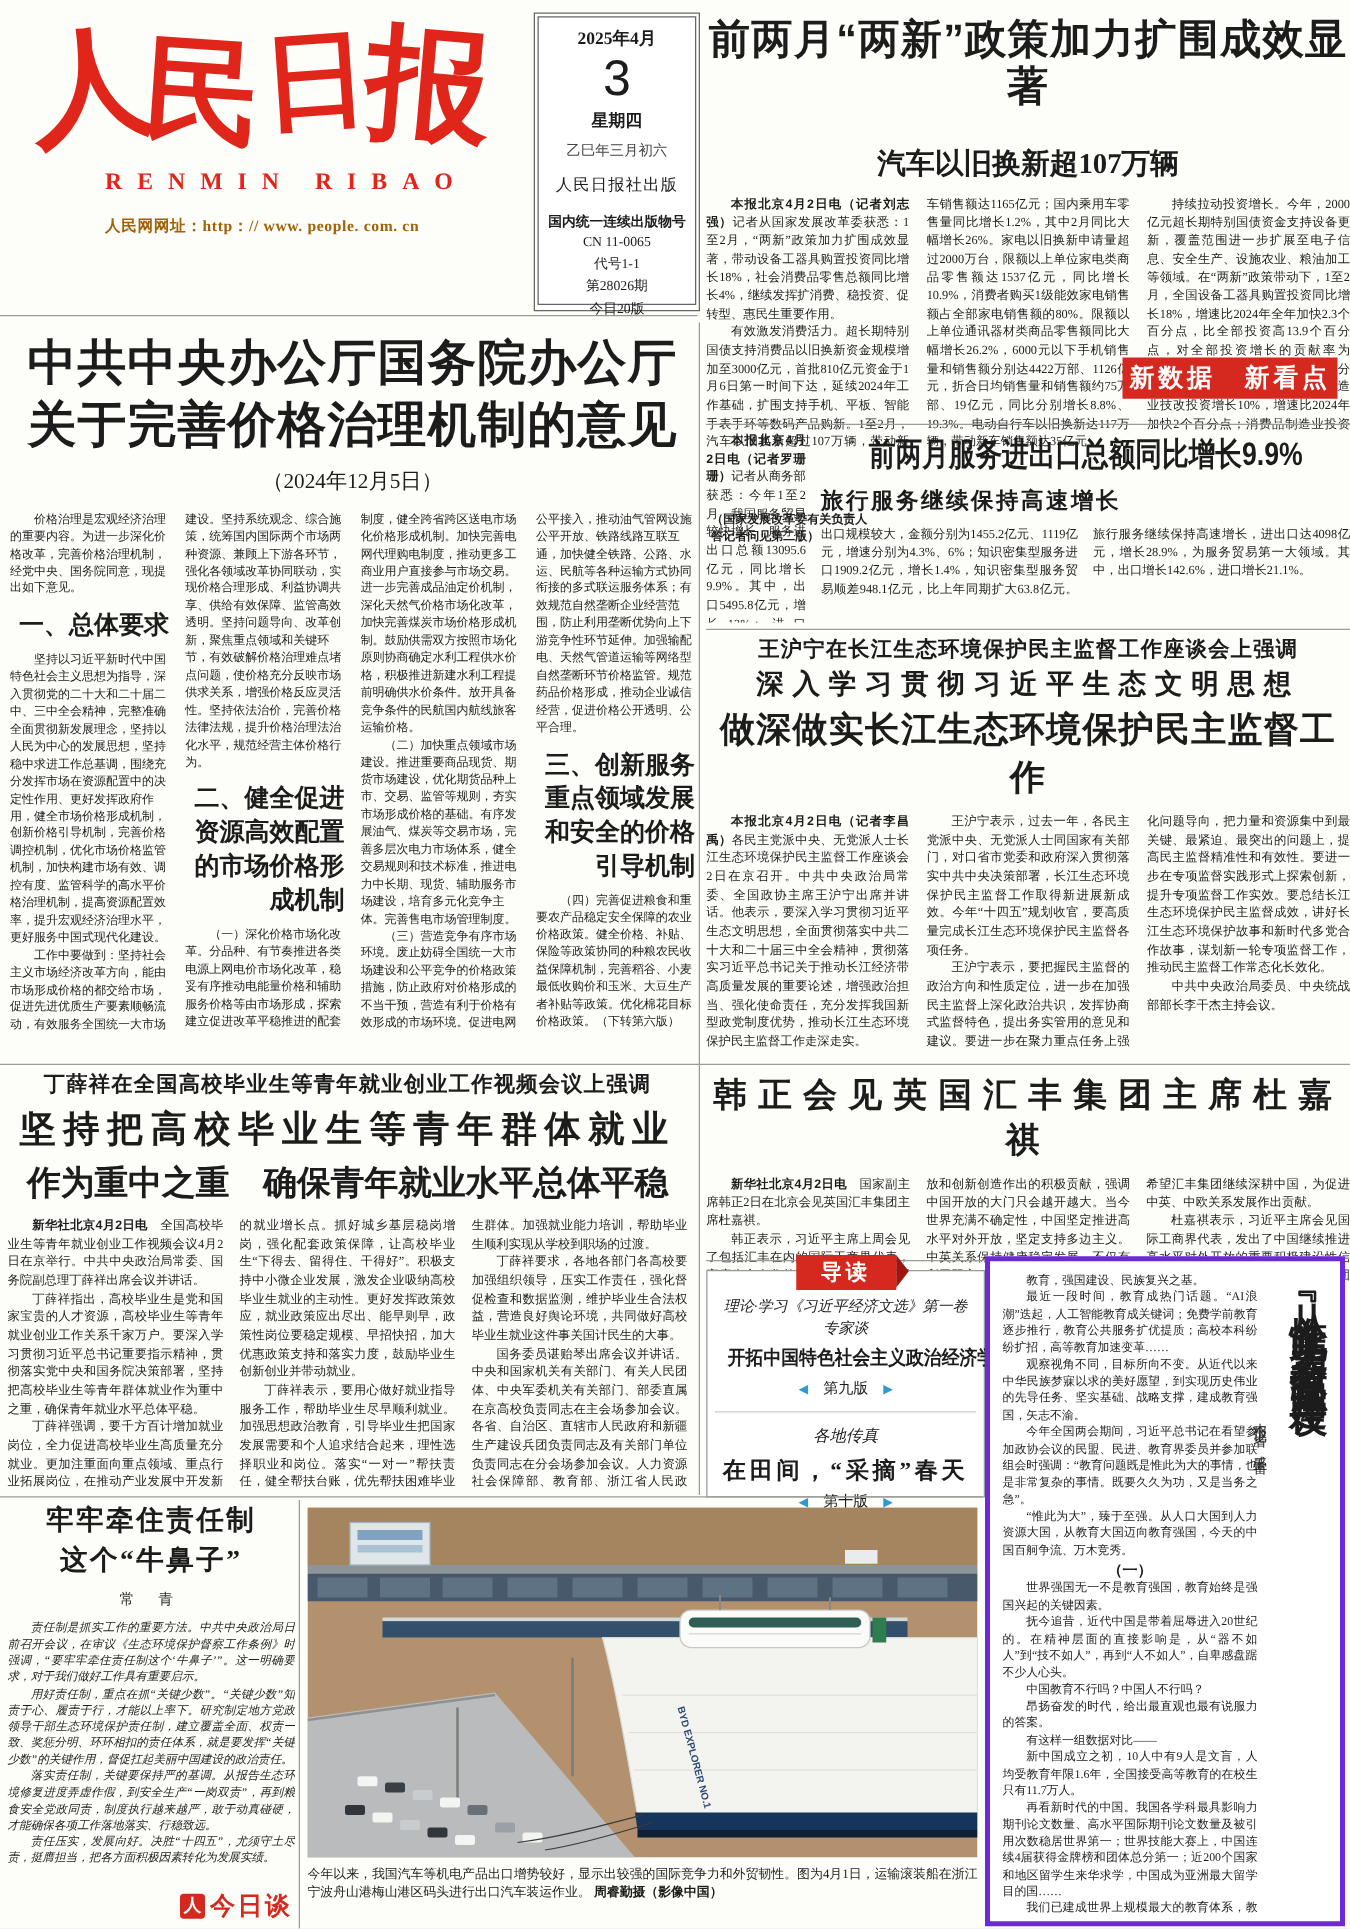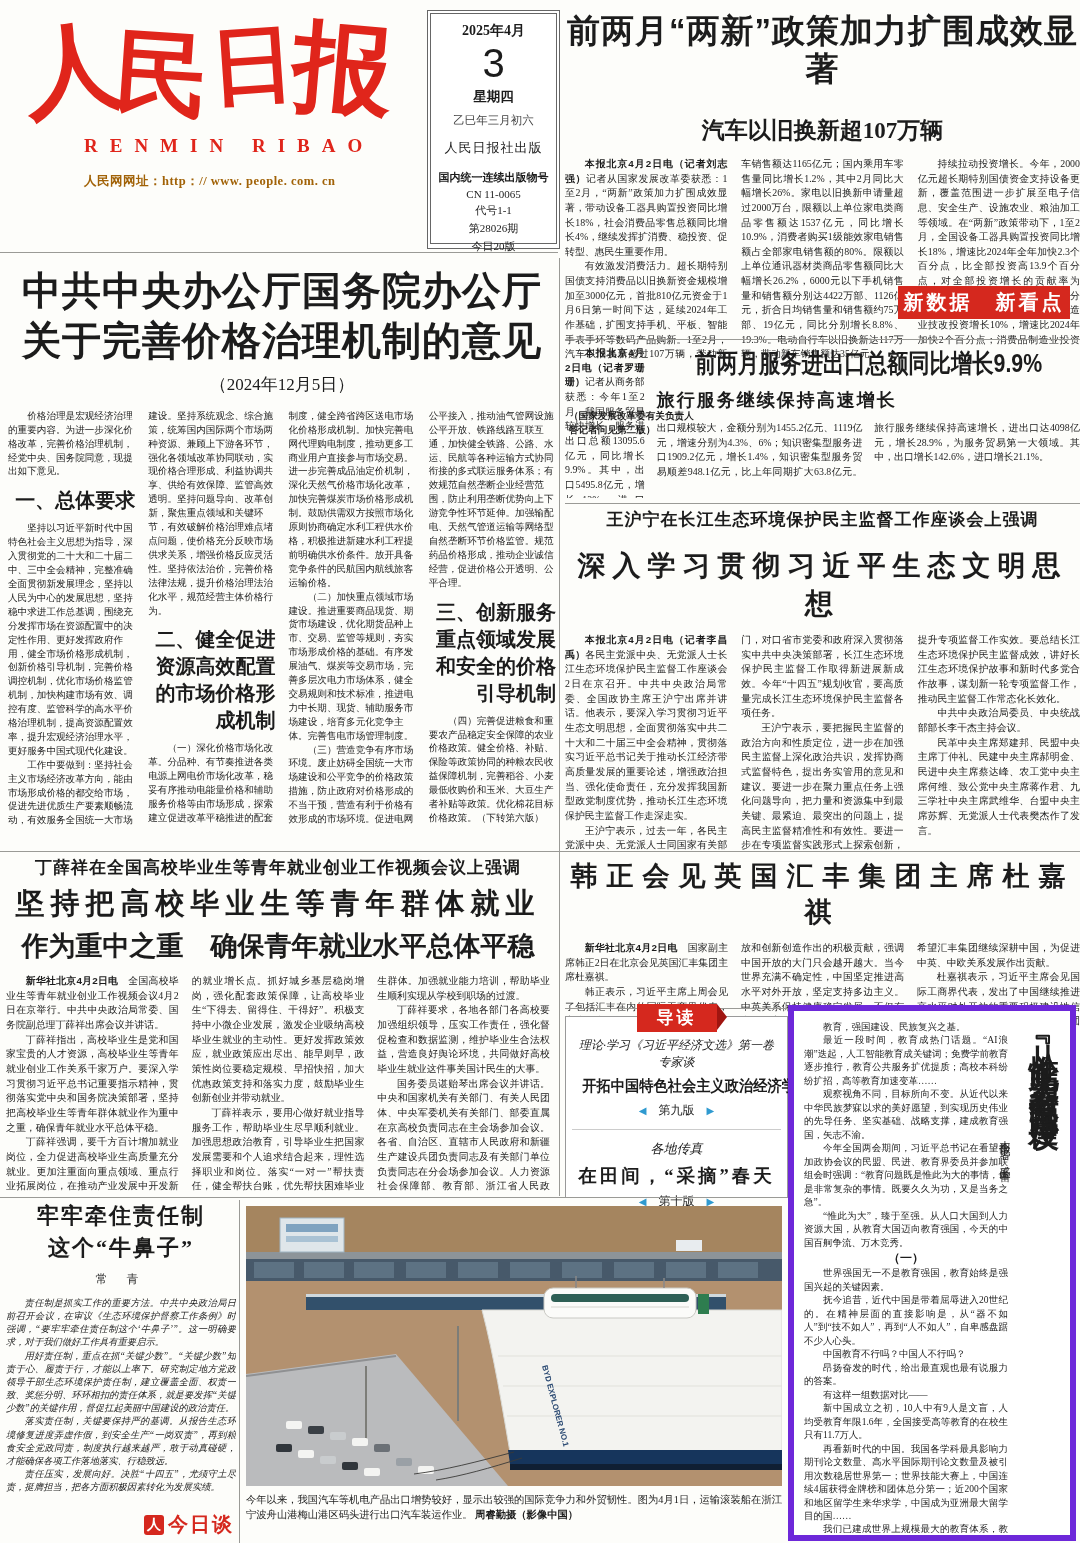--- a/index.html
+++ b/index.html
@@ -41,21 +41,21 @@
   
   #services{left:565px;top:346px;width:515px;height:152px;display:flex;}
   .sv-left{width:180px;height:152px;}
   .sv-right{flex:1;margin-left:12px;}
   .sv-h{font-size:26px;font-weight:900;text-align:center;white-space:nowrap;transform:scaleX(.82);transform-origin:center;}
   .sv-sub{font-size:18px;font-weight:700;margin-top:7px;letter-spacing:2px;}
   .sv-body{margin-top:9px;height:80px;column-count:2;column-gap:12px;}
   
   #wang{left:565px;top:508px;width:515px;}
   .kicker{font-size:17px;font-weight:700;text-align:center;letter-spacing:1px;}
-  .wg-h1{font-size:28px;font-weight:900;text-align:center;letter-spacing:7px;margin-top:16px;}
+  .wg-h1{font-size:22px;font-weight:900;text-align:center;letter-spacing:7px;margin-top:1px;}
   .wg-h2{font-size:28px;font-weight:900;text-align:center;letter-spacing:1px;margin-top:3px;}
   .wg-body{margin-top:10px;height:222px;column-count:3;column-gap:14px;}
   
   #opinion{left:8px;top:266px;width:548px;}
   .op-h{font-size:39px;font-weight:900;text-align:center;line-height:1.28;letter-spacing:1px;}
   .op-date{font-size:17px;text-align:center;margin-top:7px;}
   .op-body{margin-top:13px;height:424px;column-count:4;column-gap:13px;font-size:9.6px;line-height:1.45;}
   .op-body p{margin:0;text-indent:2em;}
   .col-heading{font-family:"Liberation Sans",sans-serif;font-weight:900;font-size:20px;text-align:right;
                margin:9px 0 7px;line-height:1.35;text-indent:0 !important;}
@@ -77,21 +77,21 @@
           border-color:transparent transparent transparent #a01510;}
   .dd-item{text-align:center;padding:0 8px;}
   .dd-kicker{font-style:italic;font-size:12px;margin-top:4px;}
   .dd-title1{font-family:"Liberation Sans",sans-serif;font-weight:900;font-size:15.5px;margin-top:5px;white-space:nowrap;transform:scaleX(.92);}
   .dd-title2{font-weight:900;font-size:18.5px;letter-spacing:3px;margin-top:5px;}
   .dd-page{font-size:12px;margin-top:5px;}
   .dd-arrow{color:#2f9ad0;font-size:10px;}
   .dd-div{height:1px;background:#ccc;margin:10px 6px;}
   #daodu .pad-top{height:16px;}
   
-  #edu{left:788px;top:1005px;width:288px;height:536px;border:6px solid #6d28d9;background:#fff;box-sizing:border-box;}
+  #edu{left:788px;top:1005px;width:288px;height:536px;border:4px solid #6d28d9;background:#fff;box-sizing:border-box;}
   .edu-text{position:absolute;left:10px;top:10px;width:204px;height:512px;font-size:9.5px;line-height:1.42;text-align:justify;overflow:hidden;}
   .edu-text p{margin:0;text-indent:2em;}
   .edu-sub{text-align:center;font-weight:700;font-size:12px;margin:6px 0;text-indent:0 !important;}
   .edu-title{position:absolute;right:6px;top:8px;height:520px;writing-mode:vertical-rl;
              font-size:30px;font-weight:900;letter-spacing:6px;font-family:"Liberation Sans",sans-serif;}
   .edu-byline{position:absolute;right:58px;top:120px;height:170px;writing-mode:vertical-rl;font-size:11px;letter-spacing:3px;color:#222;}
   
   #jrt{left:6px;top:1200px;width:230px;height:340px;}
   .jrt-t{font-size:22px;font-weight:900;text-align:center;letter-spacing:2px;line-height:1.45;}
   .jrt-author{text-align:center;font-size:12px;letter-spacing:8px;margin:7px 0 9px;color:#333;}
@@ -160,26 +160,26 @@
         <p style="text-indent:0;">出口规模较大，金额分别为1455.2亿元、1119亿元，增速分别为4.3%、6%；知识密集型服务进口1909.2亿元，增长1.4%，知识密集型服务贸易顺差948.1亿元，比上年同期扩大63.8亿元。旅行服务继续保持高速增长，进出口达4098亿元，增长28.9%，为服务贸易第一大领域。其中，出口增长142.6%，进口增长21.1%。</p>
       </div>
     </div>
   </div>
 
   <div class="hr" style="left:565px;top:503px;width:515px;"></div>
 
   <div class="abs" id="wang">
     <div class="kicker sans">王沪宁在长江生态环境保护民主监督工作座谈会上强调</div>
     <div class="wg-h1">深入学习贯彻习近平生态文明思想</div>
+    <div class="wg-h2">做深做实长江生态环境保护民主监督工作</div>
     <div class="wg-body body">
       <p><b>本报北京4月2日电（记者李昌禹）</b><span>各民主党派中央、无党派人士长江生态环境保护民主监督工作座谈会2日在京召开。中共中央政治局常委、全国政协主席王沪宁出席并讲话。他表示，要深入学习贯彻习近平生态文明思想，全面贯彻落实中共二十大和二十届三中全会精神，贯彻落实习近平总书记关于推动长江经济带高质量发展的重要论述，增强政治担当、强化使命责任，充分发挥我国新型政党制度优势，推动长江生态环境保护民主监督工作走深走实。</span></p>
     <p>王沪宁表示，过去一年，各民主党派中央、无党派人士同国家有关部门，对口省市党委和政府深入贯彻落实中共中央决策部署，长江生态环境保护民主监督工作取得新进展新成效。今年“十四五”规划收官，要高质量完成长江生态环境保护民主监督各项任务。</p>
         <p>王沪宁表示，要把握民主监督的政治方向和性质定位，进一步在加强民主监督上深化政治共识，发挥协商式监督特色，提出务实管用的意见和建议。要进一步在聚力重点任务上强化问题导向，把力量和资源集中到最关键、最紧迫、最突出的问题上，提高民主监督精准性和有效性。要进一步在专项监督实践形式上探索创新，提升专项监督工作实效。要总结长江生态环境保护民主监督成效，讲好长江生态环境保护故事和新时代多党合作故事，谋划新一轮专项监督工作，推动民主监督工作常态化长效化。</p>
         <p>中共中央政治局委员、中央统战部部长李干杰主持会议。</p>
-        <p>民革中央主席郑建邦、民盟中央主席丁仲礼、民建中央主席郝明金、民进中央主席蔡达峰、农工党中央主席何维、致公党中央主席蒋作君、九三学社中央主席武维华、台盟中央主席苏辉、无党派人士代表樊杰作了发言。</p>
       </div>
   </div>
 
   <div class="abs" id="opinion">
     <div class="op-h sans">中共中央办公厅国务院办公厅</div>
     <div class="op-h sans">关于完善价格治理机制的意见</div>
     <div class="op-date">（2024年12月5日）</div>
     <div class="op-body">
       <div>
           <p>价格治理是宏观经济治理的重要内容。为进一步深化价格改革，完善价格治理机制，经党中央、国务院同意，现提出如下意见。</p>

